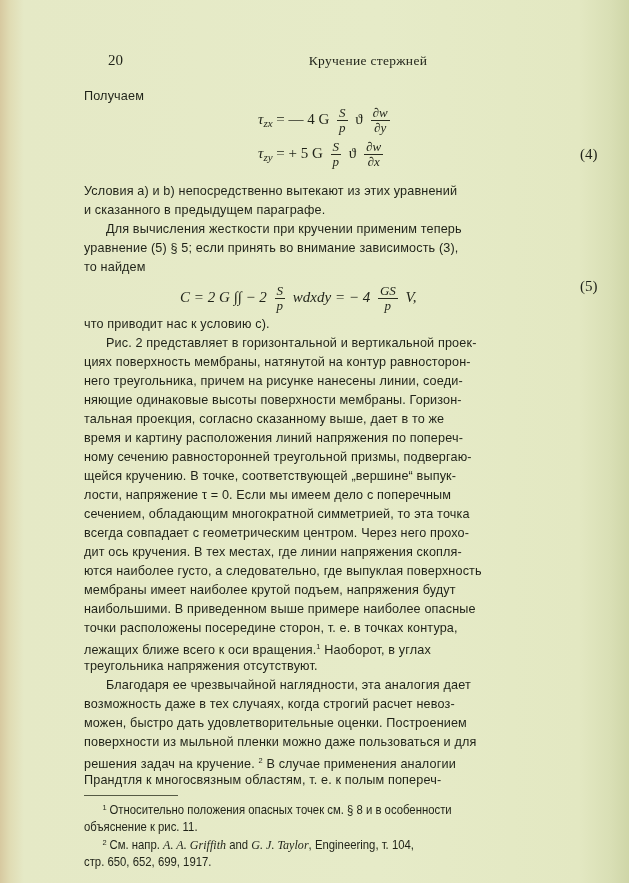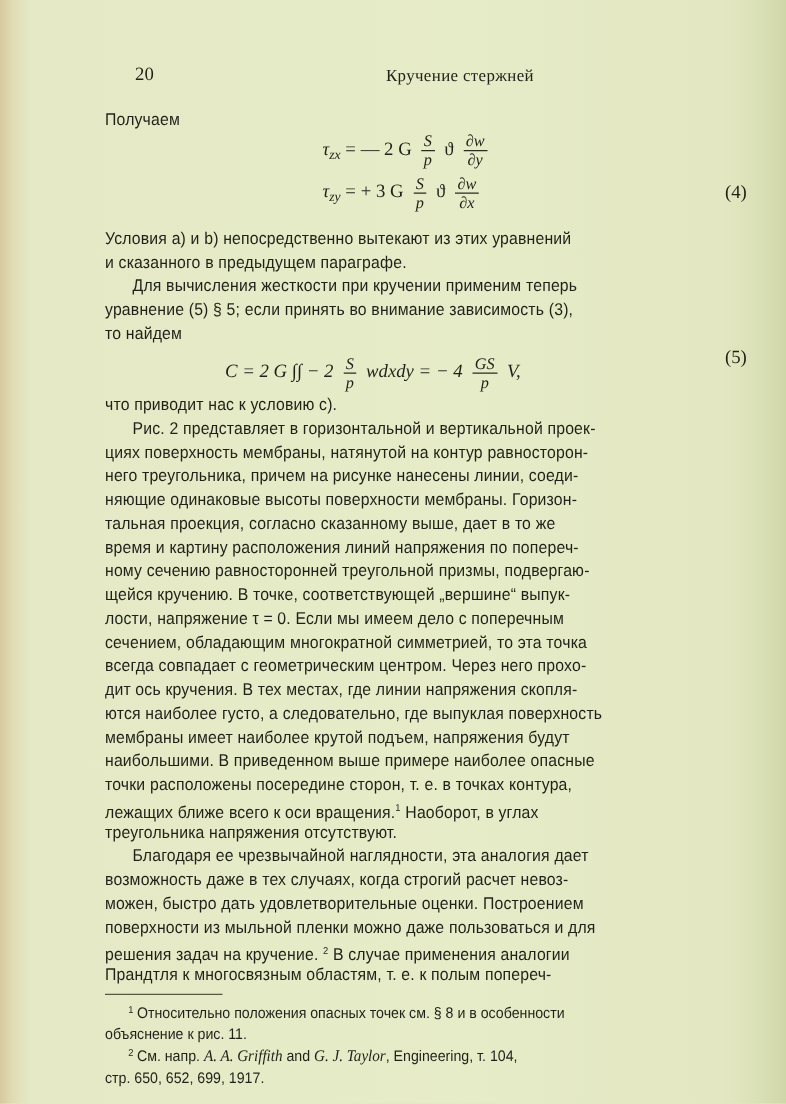--- a/index.html
+++ b/index.html
@@ -65,28 +65,28 @@
 
 <div class="running-head">
   <span class="page-num">20</span>
   <span class="head-title">Кручение стержней</span>
 </div>
 
 <div class="line text" style="top:86px;">Получаем</div>
 
 <div class="formula" style="left:258px; top:106px;">
   <span>τ</span><span class="sub">zx</span>
-  <span class="upright">= — 2 G</span>
+  <span class="upright">= — 4 G</span>
   <span class="frac"><span class="num">S</span><span class="den">p</span></span>
   <span class="upright">ϑ</span>
   <span class="frac"><span class="num">∂w</span><span class="den">∂y</span></span>
 </div>
 <div class="formula" style="left:258px; top:140px;">
   <span>τ</span><span class="sub">zy</span>
-  <span class="upright">= + 3 G</span>
+  <span class="upright">= + 5 G</span>
   <span class="frac"><span class="num">S</span><span class="den">p</span></span>
   <span class="upright">ϑ</span>
   <span class="frac"><span class="num">∂w</span><span class="den">∂x</span></span>
 </div>
 <div class="eqnum" style="left:580px; top:146px;">(4)</div>
 
 <div class="line text" style="top:181px;">Условия a) и b)  непосредственно  вытекают  из этих уравнений</div>
 <div class="line text" style="top:200px;">и сказанного в предыдущем параграфе.</div>
 
 <div class="line text" style="top:219px; left:106px;">Для вычисления  жесткости  при кручении  применим теперь</div>

